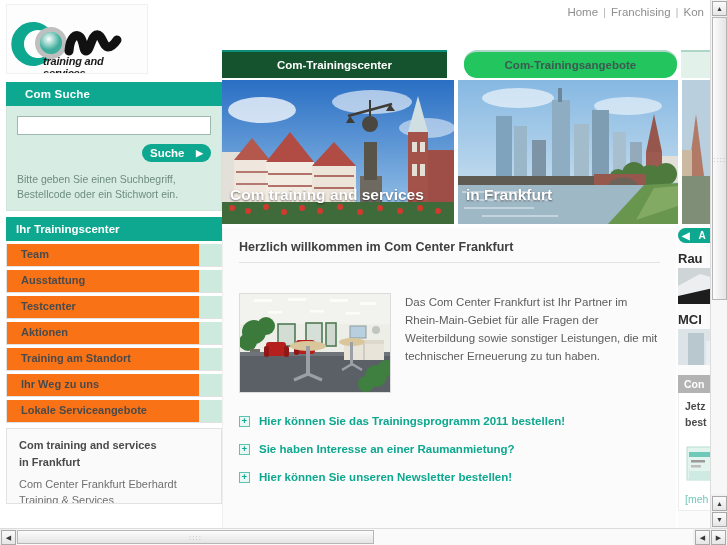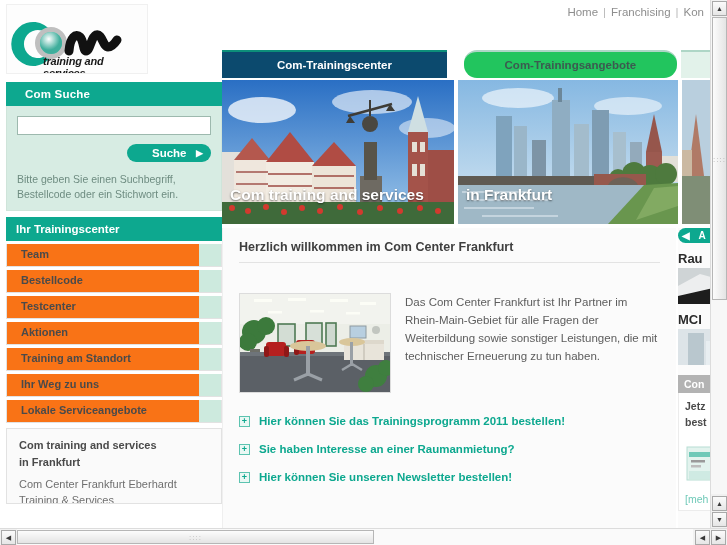--- a/index.html
+++ b/index.html
@@ -47,21 +47,21 @@
   .search-input {
     width:194px; height:19px; border:1px solid #9db9ae; background:#fff;
     font-family:"Liberation Sans", sans-serif; font-size:11px;
     padding:2px 4px; display:block;
   }
   .search-btn-row { display:flex; justify-content:flex-end; margin-top:9px; }
   .search-btn {
     background:#0da88f; border:none; border-radius:9px;
     color:#fff; font-size:11.5px; font-weight:bold;
     font-family:"Liberation Sans", sans-serif;
-    padding:3px 8px 3px 25px; width:84px;
+    padding:3px 8px 3px 8px; width:69px;
     display:flex; align-items:center; justify-content:space-between;
     cursor:pointer;
   }
   .search-btn .arrow { font-size:9px; }
   .search-hint {
     margin-top:10px; font-size:10.5px; color:#6e8c81; line-height:1.45;
   }
   .adv-search {
     margin-top:8px; text-align:right; font-size:10.5px; color:#6e8c81;
   }
@@ -89,21 +89,21 @@
   .addr-title { font-size:11px; font-weight:bold; color:#4a4a4a; line-height:1.5; }
   .addr-body { margin-top:7px; font-size:11px; color:#6f6f6f; line-height:1.45; }
 
   
   .tabs { position:absolute; left:222px; top:50px; width:488px; height:28px; display:flex; }
   .tab {
     height:28px; line-height:27px; text-align:center;
     font-size:11.5px; font-weight:bold; cursor:pointer;
     border-top:2px solid #0d8f7a;
   }
-  .tab.active { background:#0c4a6e; color:#ffffff; width:232px; }
+  .tab.active { background:#14532d; color:#ffffff; width:232px; }
   .tab.inactive { background:#22c55e; color:#3c5a50; width:220px; margin-left:17px; border-top-color:#aed6c6;border-radius:13px; }
   .tab.sliver { background:#e2f2ea; width:30px; margin-left:4px; border-top-color:#aed6c6; }
 
   
   .heroes { position:absolute; left:222px; top:80px; width:488px; height:148px; display:flex; }
   .hero { position:relative; overflow:hidden; }
   .hero-a { width:232px; height:144px; }
   .hero-b { width:220px; height:144px; margin-left:4px; }
   .hero-c { width:28px; height:144px; margin-left:4px; }
   .hero-cap {
@@ -251,21 +251,21 @@
           <span>Suche</span>
           <span class="arrow">▶</span>
         </button>
       </div>
       <div class="search-hint">Bitte geben Sie einen Suchbegriff, Bestellcode oder ein Stichwort ein.</div>
     </div>
 
     <div class="nav-head">Ihr Trainingscenter</div>
 
     <div class="nav-item">Team</div>
-    <div class="nav-item">Bestellcode</div>
+    <div class="nav-item">Ausstattung</div>
     <div class="nav-item">Testcenter</div>
     <div class="nav-item">Aktionen</div>
     <div class="nav-item">Training am Standort</div>
     <div class="nav-item">Ihr Weg zu uns</div>
     <div class="nav-item">Lokale Serviceangebote</div>
 
     <div class="addr-box">
       <div class="addr-title">Com training and services</div>
       <div class="addr-title">in Frankfurt</div>
       <div class="addr-body">Com Center Frankfurt Eberhardt Training &amp; Services</div>

